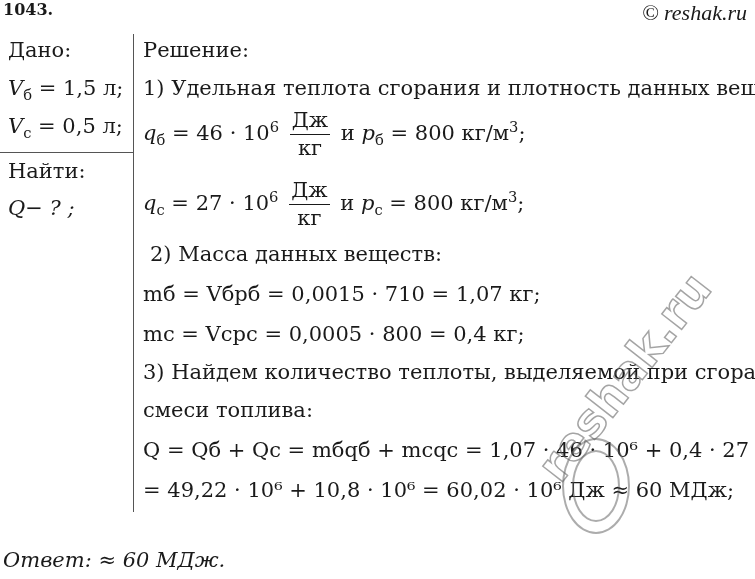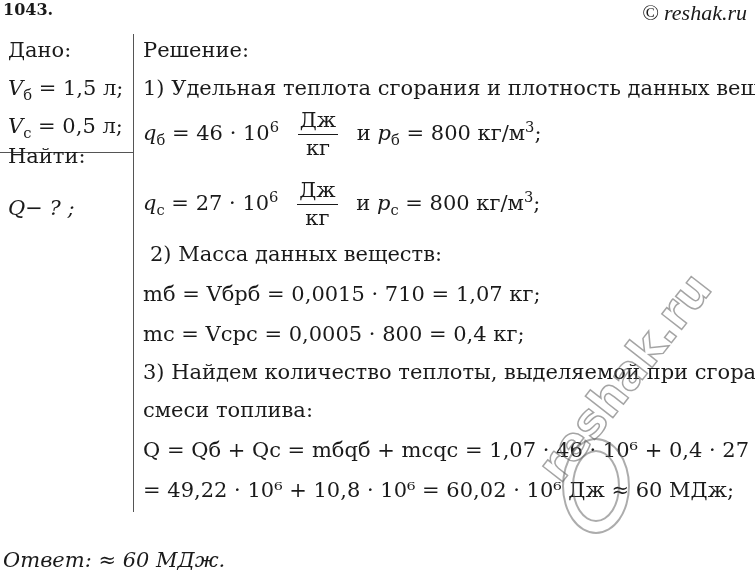--- a/index.html
+++ b/index.html
@@ -10,21 +10,21 @@
   }
   .abs { position: absolute; white-space: nowrap; }
   .problem-number { left: 3px; top: 0px; font-weight: bold; font-size: 16px; }
   .copyright { right: 8px; top: 0px; font-family: "Liberation Serif", serif; font-size: 22px; font-style: italic; }
   .vline { position: absolute; left: 133px; top: 34px; width: 1px; height: 478px; background: #555; }
   .hline { position: absolute; left: 0px; top: 152px; width: 134px; height: 1px; background: #555; }
   .txt { font-size: 21px; }
   .math { font-family: "DejaVu Serif", serif; }
   .it { font-style: italic; }
   sub, sup { font-size: 0.7em; }
-  .frac { display: inline-flex; flex-direction: column; align-items: center; vertical-align: middle; margin: 0 12px; line-height: 1; }
+  .frac { display: inline-flex; flex-direction: column; align-items: center; vertical-align: middle; margin: 0 4px; line-height: 1; }
   .frac .num { border-bottom: 1.5px solid #1a1a1a; padding: 0 2px 3px; }
   .frac .den { padding-top: 3px; }
   .watermark {
     position: absolute; left: 500px; top: 350px; transform: rotate(-52deg);
     font-family: "DejaVu Sans", sans-serif; font-size: 46px; font-weight: bold;
     color: transparent; -webkit-text-stroke: 1.5px rgba(90,90,90,0.55);
   }
   .wm-copy {
     position: absolute; left: 562px; top: 438px; width: 64px; height: 92px;
     border: 2px solid rgba(90,90,90,0.5); border-radius: 50%;
@@ -40,21 +40,21 @@
 <div class="abs problem-number">1043.</div>
 <div class="abs copyright">© reshak.ru</div>
 
 <div class="vline"></div>
 <div class="hline"></div>
 
 <div class="abs txt" style="left:8px; top:38px;">Дано:</div>
 <div class="abs txt math" style="left:8px; top:76px;"><span class="it">V</span><sub>б</sub><span> = 1,5 л;</span></div>
 <div class="abs txt math" style="left:8px; top:114px;"><span class="it">V</span><sub>с</sub><span> = 0,5 л;</span></div>
 
-<div class="abs txt" style="left:8px; top:144px;">Найти:</div>
+<div class="abs txt" style="left:8px; top:159px;">Найти:</div>
 <div class="abs txt math it" style="left:8px; top:196px;">Q− ? ;</div>
 
 <div class="abs txt" style="left:143px; top:38px;">Решение:</div>
 <div class="abs txt" style="left:143px; top:76px;">1) Удельная теплота сгорания и плотность данных веществ:</div>
 
 <div class="abs txt math" style="left:143px; top:110px;">
   <span class="it">q</span><sub>б</sub><span> = 46 · 10</span><sup>6</sup>
   <span class="frac">
       <span class="num">Дж</span>
       <span class="den">кг</span>

